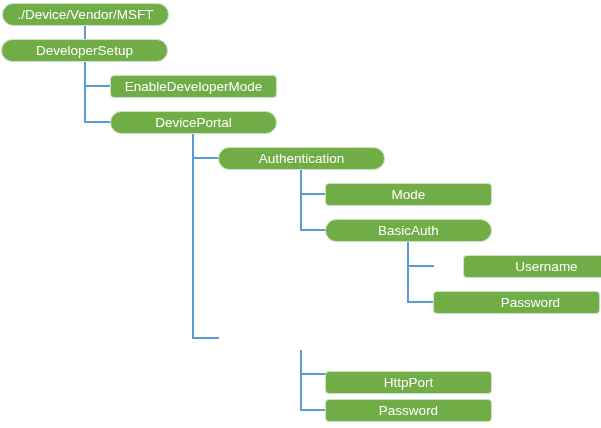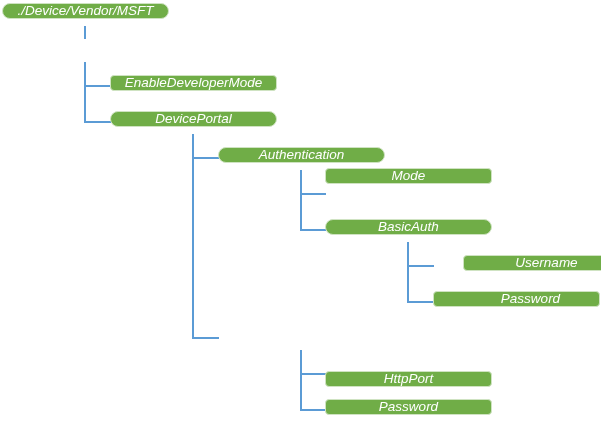--- a/index.html
+++ b/index.html
@@ -13,44 +13,43 @@
     position: relative;
     width: 601px;
     height: 428px;
     background: #ffffff;
     font-family: "Liberation Sans", sans-serif;
     overflow: hidden;
   }
   .node {
     position: absolute;
     width: 167px;
-    height: 16px;
+    height: 23px;
     background: var(--green);
     color: var(--text);
     display: flex;
     align-items: center;
     justify-content: center;
     font-size: 13.5px;
     line-height: 1;
     box-sizing: border-box;
     border: 1px solid var(--node-border);
     white-space: nowrap;
-    font-style: italic;
   }
   .pill { border-radius: 12px; }
   .rect { border-radius: 4px; }
   .conn { position: absolute; background: var(--blue); }
 
   
   #n0  { left: 2px;   top: 3px;   }
   #n1  { left: 1px;   top: 39px;  }
   #n2  { left: 110px; top: 75px;  }
   #n3  { left: 110px; top: 111px; }
   #n4  { left: 218px; top: 147px; }
-  #n5  { left: 325px; top: 168px; }
+  #n5  { left: 325px; top: 183px; }
   #n6  { left: 325px; top: 219px; }
   #n7  { left: 433px; top: 255px; margin-left: 30px; }
   #n8  { left: 433px; top: 291px; padding-left: 28px; }
   #n9  { left: 218px; top: 327px; }
   #n10 { left: 325px; top: 363px; margin-top: 8px; }
   #n11 { left: 325px; top: 399px; }
 
   
   #cA  { left: 84px;  top: 26px;  width: 2px;  height: 13px;  }
   #cB  { left: 84px;  top: 62px;  width: 2px;  height: 61px;  }
@@ -85,20 +84,21 @@
   <div class="conn" id="cD1"></div>
   <div class="conn" id="cD2"></div>
   <div class="conn" id="cE"></div>
   <div class="conn" id="cE1"></div>
   <div class="conn" id="cE2"></div>
   <div class="conn" id="cF"></div>
   <div class="conn" id="cF1"></div>
   <div class="conn" id="cF2"></div>
 
   <div class="node pill" id="n0">./Device/Vendor/MSFT</div>
+  <div class="node pill" id="n1">DeveloperSetup</div>
   <div class="node rect" id="n2">EnableDeveloperMode</div>
   <div class="node pill" id="n3">DevicePortal</div>
   <div class="node pill" id="n4">Authentication</div>
   <div class="node rect" id="n5">Mode</div>
   <div class="node pill" id="n6">BasicAuth</div>
   <div class="node rect" id="n7">Username</div>
   <div class="node rect" id="n8">Password</div>
   <div class="node rect" id="n10">HttpPort</div>
   <div class="node rect" id="n11">Password</div>
 

